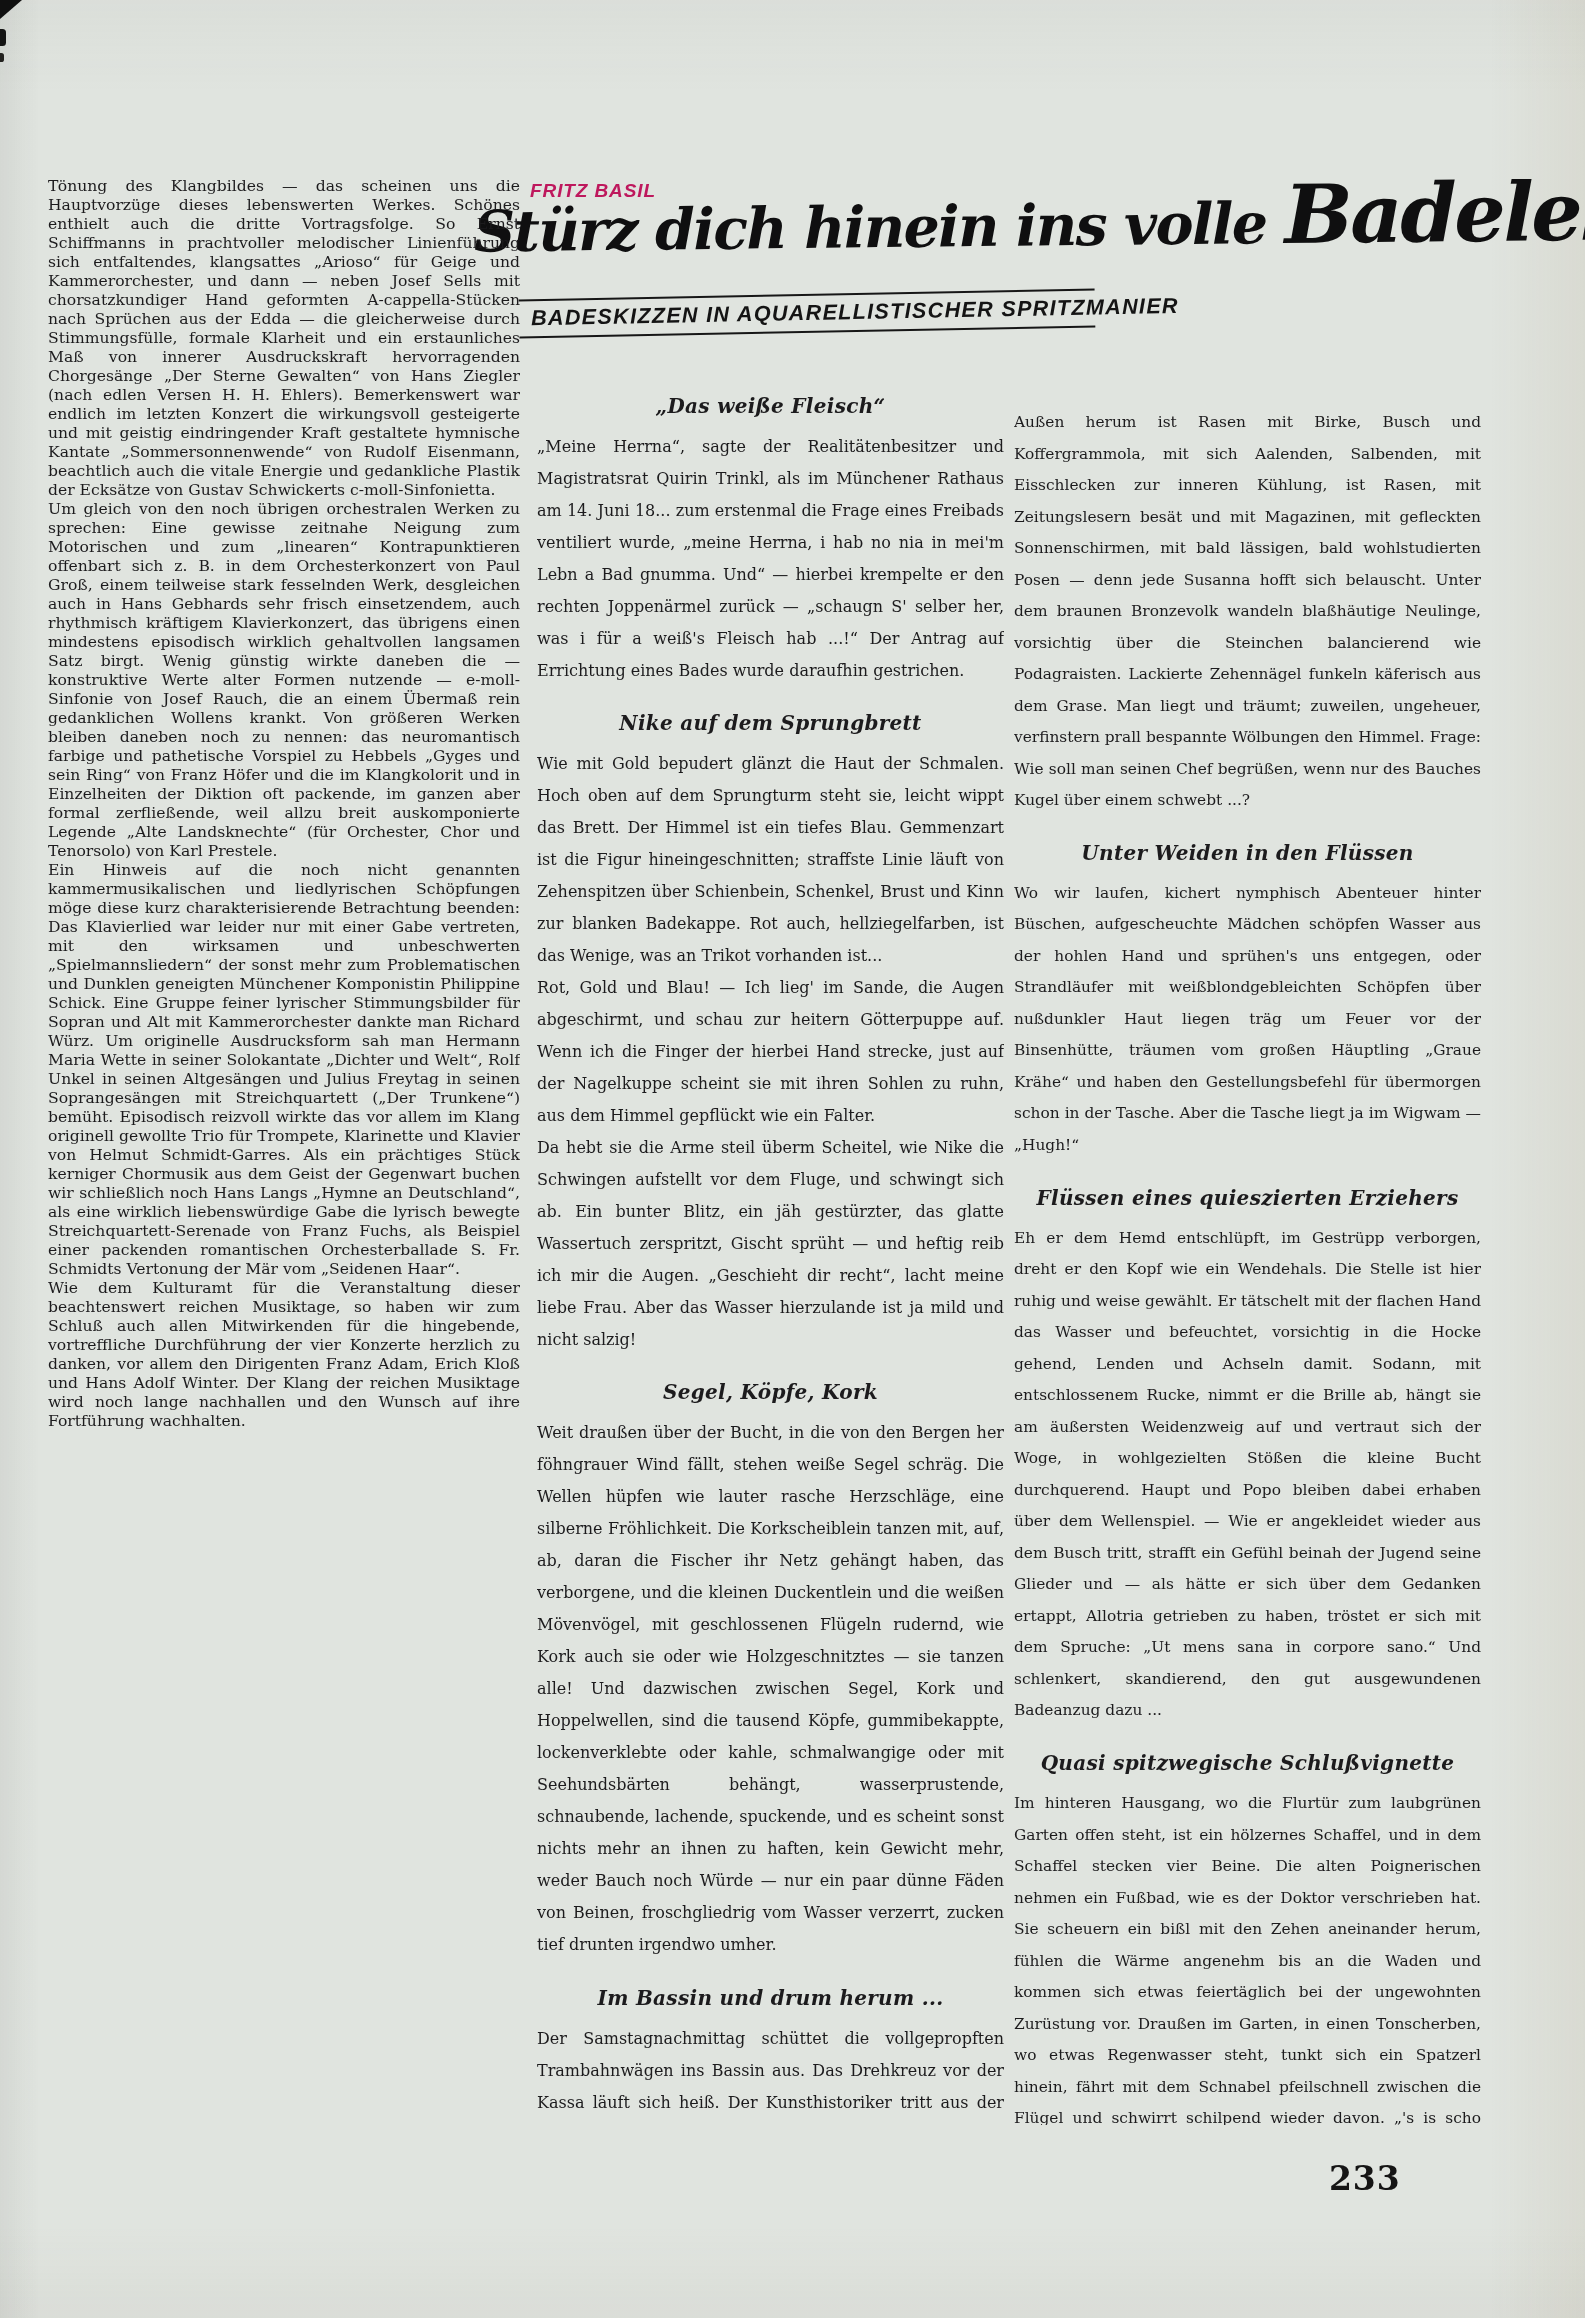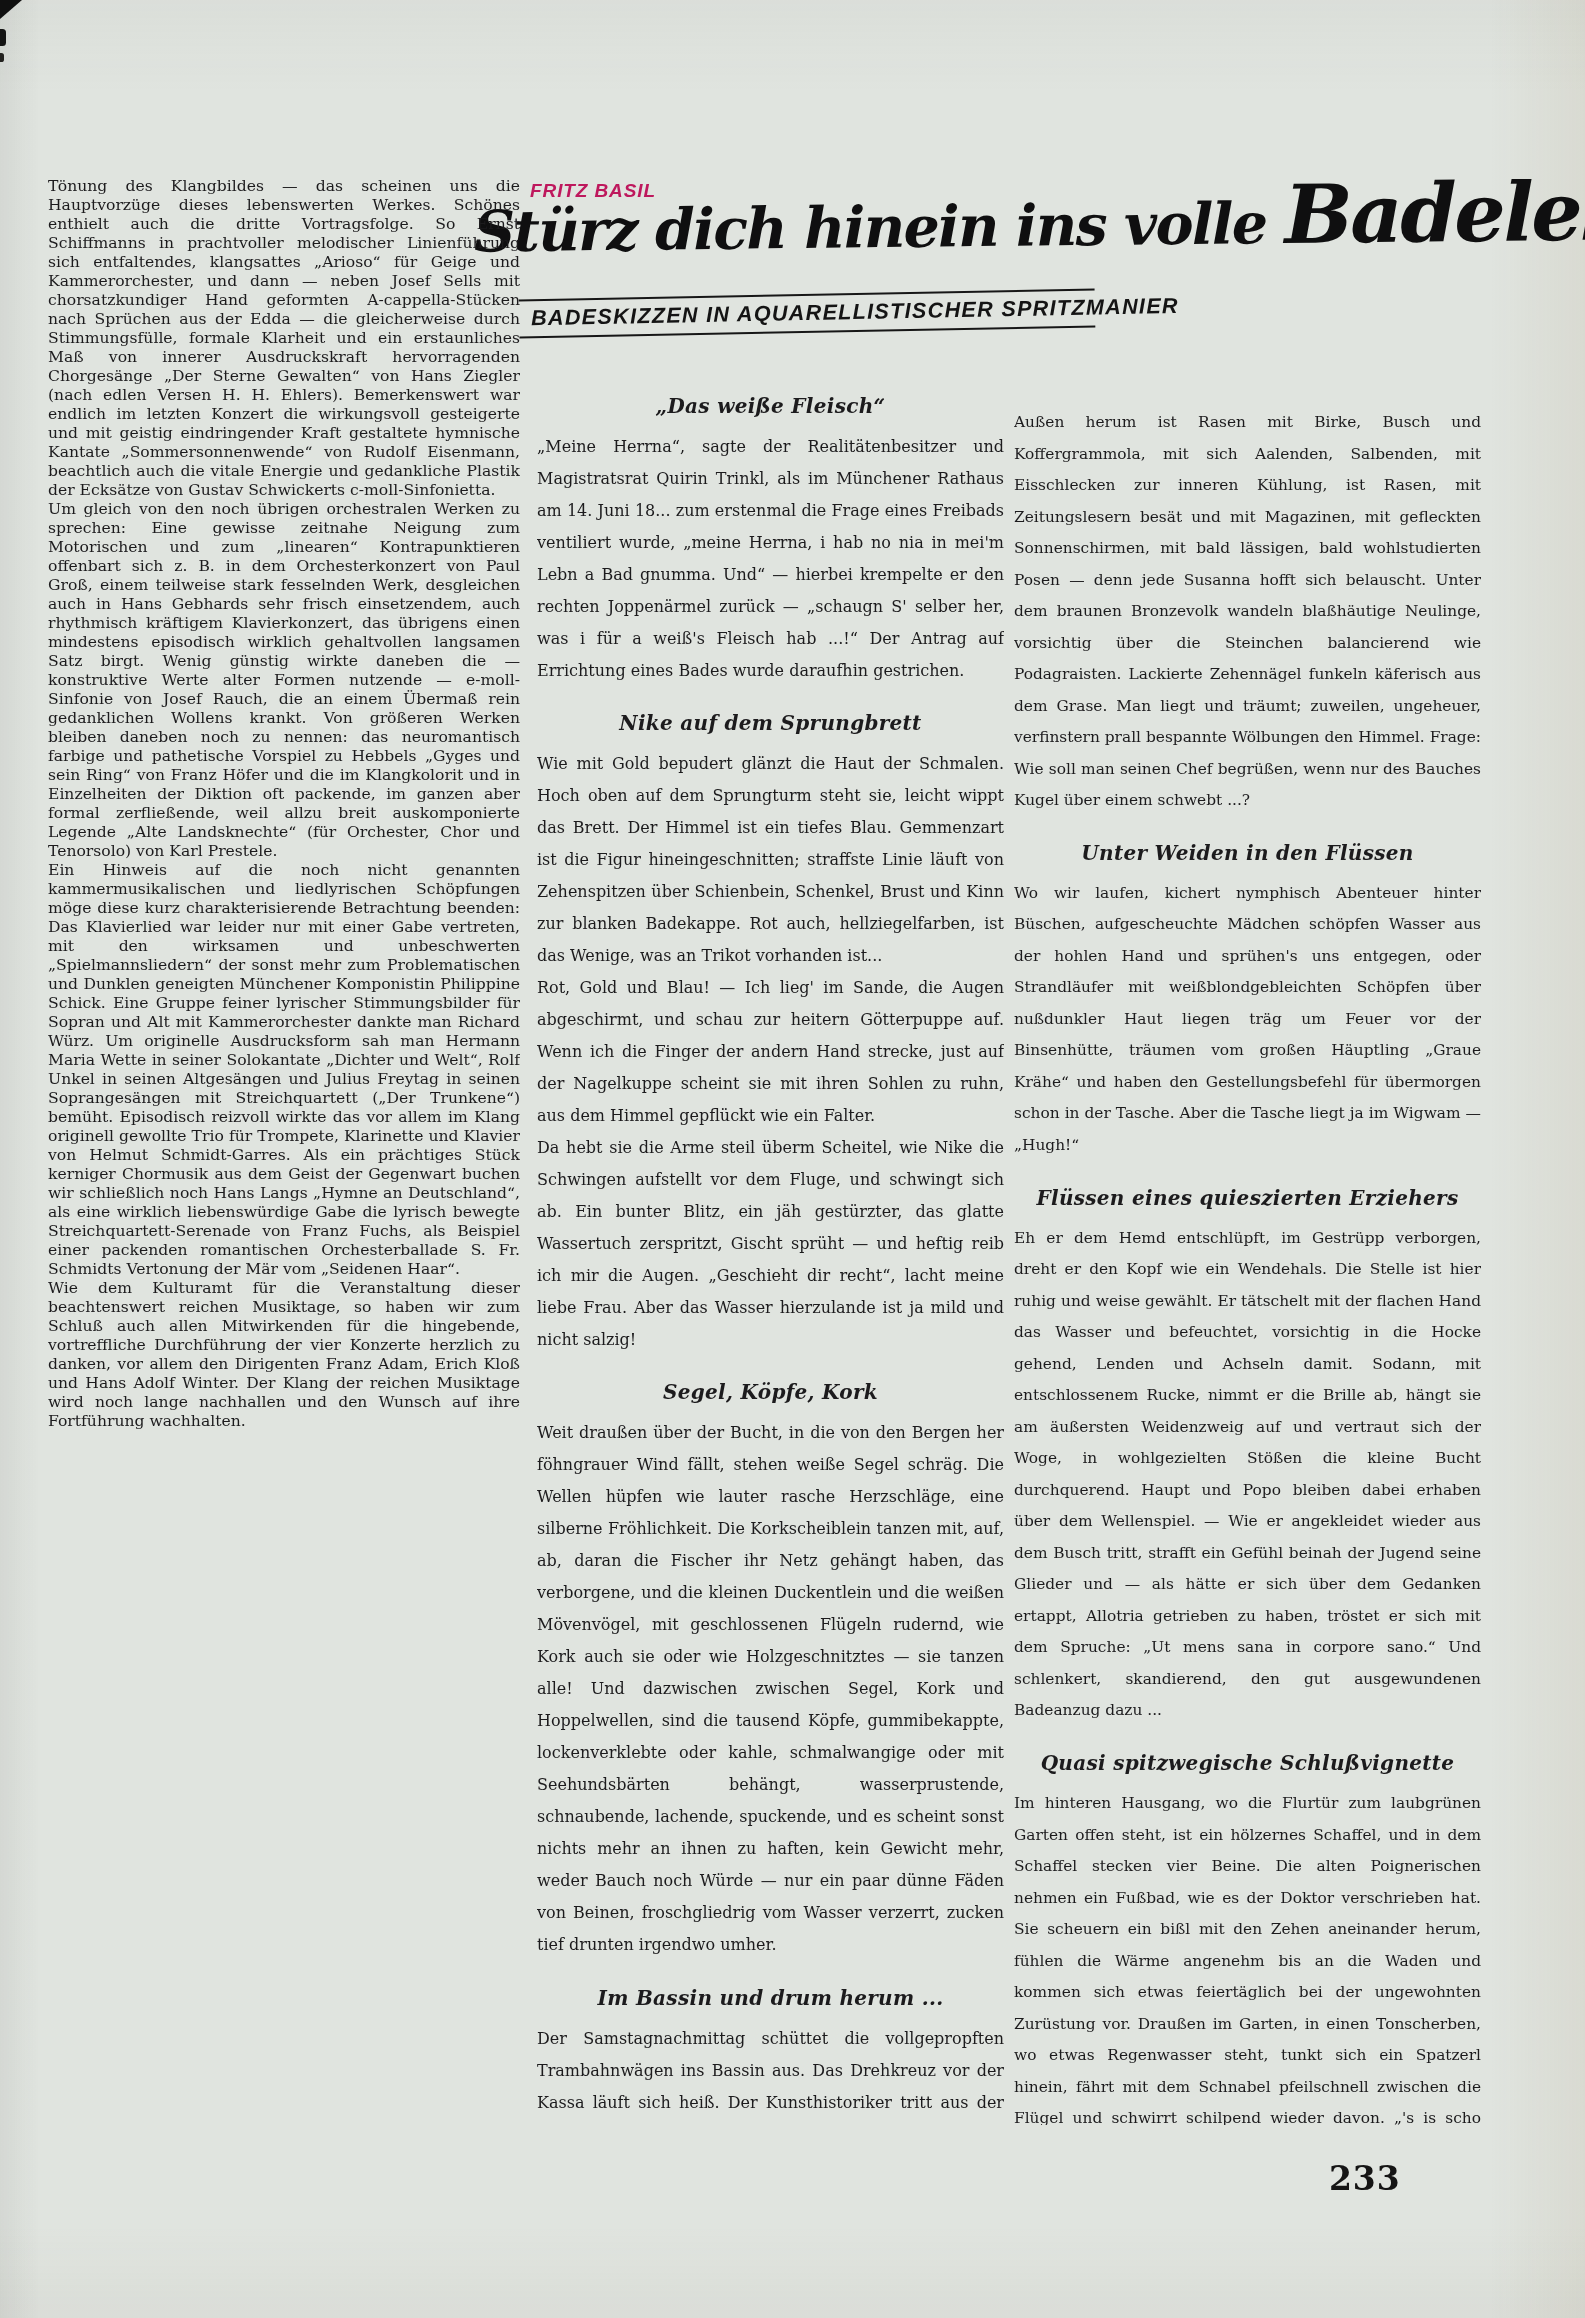--- a/index.html
+++ b/index.html
@@ -54,21 +54,21 @@
     <p class="bp">Tönung des Klangbildes — das scheinen uns die Hauptvorzüge dieses lebenswerten Werkes. Schönes enthielt auch die dritte Vortragsfolge. So Ernst Schiffmanns in prachtvoller melodischer Linienführung sich entfaltendes, klangsattes „Arioso“ für Geige und Kammerorchester, und dann — neben Josef Sells mit chorsatzkundiger Hand geformten A-cappella-Stücken nach Sprüchen aus der Edda — die gleicherweise durch Stimmungsfülle, formale Klarheit und ein erstaunliches Maß von innerer Ausdruckskraft hervorragenden Chorgesänge „Der Sterne Gewalten“ von Hans Ziegler (nach edlen Versen H. H. Ehlers). Bemerkenswert war endlich im letzten Konzert die wirkungsvoll gesteigerte und mit geistig eindringender Kraft gestaltete hymnische Kantate „Sommersonnenwende“ von Rudolf Eisenmann, beachtlich auch die vitale Energie und gedankliche Plastik der Ecksätze von Gustav Schwickerts c-moll-Sinfonietta.</p>
     <p class="bp">Um gleich von den noch übrigen orchestralen Werken zu sprechen: Eine gewisse zeitnahe Neigung zum Motorischen und zum „linearen“ Kontrapunktieren offenbart sich z. B. in dem Orchesterkonzert von Paul Groß, einem teilweise stark fesselnden Werk, desgleichen auch in Hans Gebhards sehr frisch einsetzendem, auch rhythmisch kräftigem Klavierkonzert, das übrigens einen mindestens episodisch wirklich gehaltvollen langsamen Satz birgt. Wenig günstig wirkte daneben die — konstruktive Werte alter Formen nutzende — e-moll-Sinfonie von Josef Rauch, die an einem Übermaß rein gedanklichen Wollens krankt. Von größeren Werken bleiben daneben noch zu nennen: das neuromantisch farbige und pathetische Vorspiel zu Hebbels „Gyges und sein Ring“ von Franz Höfer und die im Klangkolorit und in Einzelheiten der Diktion oft packende, im ganzen aber formal zerfließende, weil allzu breit auskomponierte Legende „Alte Landsknechte“ (für Orchester, Chor und Tenorsolo) von Karl Prestele.</p>
     <p class="bp">Ein Hinweis auf die noch nicht genannten kammermusikalischen und liedlyrischen Schöpfungen möge diese kurz charakterisierende Betrachtung beenden: Das Klavierlied war leider nur mit einer Gabe vertreten, mit den wirksamen und unbeschwerten „Spielmannsliedern“ der sonst mehr zum Problematischen und Dunklen geneigten Münchener Komponistin Philippine Schick. Eine Gruppe feiner lyrischer Stimmungsbilder für Sopran und Alt mit Kammerorchester dankte man Richard Würz. Um originelle Ausdrucksform sah man Hermann Maria Wette in seiner Solokantate „Dichter und Welt“, Rolf Unkel in seinen Altgesängen und Julius Freytag in seinen Soprangesängen mit Streichquartett („Der Trunkene“) bemüht. Episodisch reizvoll wirkte das vor allem im Klang originell gewollte Trio für Trompete, Klarinette und Klavier von Helmut Schmidt-Garres. Als ein prächtiges Stück kerniger Chormusik aus dem Geist der Gegenwart buchen wir schließlich noch Hans Langs „Hymne an Deutschland“, als eine wirklich liebenswürdige Gabe die lyrisch bewegte Streichquartett-Serenade von Franz Fuchs, als Beispiel einer packenden romantischen Orchesterballade S. Fr. Schmidts Vertonung der Mär vom „Seidenen Haar“.</p>
     <p class="bp">Wie dem Kulturamt für die Veranstaltung dieser beachtenswert reichen Musiktage, so haben wir zum Schluß auch allen Mitwirkenden für die hingebende, vortreffliche Durchführung der vier Konzerte herzlich zu danken, vor allem den Dirigenten Franz Adam, Erich Kloß und Hans Adolf Winter. Der Klang der reichen Musiktage wird noch lange nachhallen und den Wunsch auf ihre Fortführung wachhalten.</p>
   </div>
 <div class="abs col col-mid">
     <h3 class="bh">„Das weiße Fleisch“</h3>
     <p class="bp">„Meine Herrna“, sagte der Realitätenbesitzer und Magistratsrat Quirin Trinkl, als im Münchener Rathaus am 14. Juni 18... zum erstenmal die Frage eines Freibads ventiliert wurde, „meine Herrna, i hab no nia in mei'm Lebn a Bad gnumma. Und“ — hierbei krempelte er den rechten Joppenärmel zurück — „schaugn S' selber her, was i für a weiß's Fleisch hab ...!“ Der Antrag auf Errichtung eines Bades wurde daraufhin gestrichen.</p>
     <h3 class="bh">Nike auf dem Sprungbrett</h3>
     <p class="bp">Wie mit Gold bepudert glänzt die Haut der Schmalen. Hoch oben auf dem Sprungturm steht sie, leicht wippt das Brett. Der Himmel ist ein tiefes Blau. Gemmenzart ist die Figur hineingeschnitten; straffste Linie läuft von Zehenspitzen über Schienbein, Schenkel, Brust und Kinn zur blanken Badekappe. Rot auch, hellziegelfarben, ist das Wenige, was an Trikot vorhanden ist...</p>
-    <p class="bp">Rot, Gold und Blau! — Ich lieg' im Sande, die Augen abgeschirmt, und schau zur heitern Götterpuppe auf. Wenn ich die Finger der andern Hand strecke, just auf der Nagelkuppe scheint sie mit ihren Sohlen zu ruhn, aus dem Himmel gepflückt wie ein Falter.</p>
+    <p class="bp">Rot, Gold und Blau! — Ich lieg' im Sande, die Augen abgeschirmt, und schau zur heitern Götterpuppe auf. Wenn ich die Finger der hierbei Hand strecke, just auf der Nagelkuppe scheint sie mit ihren Sohlen zu ruhn, aus dem Himmel gepflückt wie ein Falter.</p>
     <p class="bp">Da hebt sie die Arme steil überm Scheitel, wie Nike die Schwingen aufstellt vor dem Fluge, und schwingt sich ab. Ein bunter Blitz, ein jäh gestürzter, das glatte Wassertuch zerspritzt, Gischt sprüht — und heftig reib ich mir die Augen. „Geschieht dir recht“, lacht meine liebe Frau. Aber das Wasser hierzulande ist ja mild und nicht salzig!</p>
     <h3 class="bh">Segel, Köpfe, Kork</h3>
     <p class="bp">Weit draußen über der Bucht, in die von den Bergen her föhngrauer Wind fällt, stehen weiße Segel schräg. Die Wellen hüpfen wie lauter rasche Herzschläge, eine silberne Fröhlichkeit. Die Korkscheiblein tanzen mit, auf, ab, daran die Fischer ihr Netz gehängt haben, das verborgene, und die kleinen Duckentlein und die weißen Mövenvögel, mit geschlossenen Flügeln rudernd, wie Kork auch sie oder wie Holzgeschnitztes — sie tanzen alle! Und dazwischen zwischen Segel, Kork und Hoppelwellen, sind die tausend Köpfe, gummibekappte, lockenverklebte oder kahle, schmalwangige oder mit Seehundsbärten behängt, wasserprustende, schnaubende, lachende, spuckende, und es scheint sonst nichts mehr an ihnen zu haften, kein Gewicht mehr, weder Bauch noch Würde — nur ein paar dünne Fäden von Beinen, froschgliedrig vom Wasser verzerrt, zucken tief drunten irgendwo umher.</p>
     <h3 class="bh">Im Bassin und drum herum ...</h3>
     <p class="bp">Der Samstagnachmittag schüttet die vollgepropften Trambahnwägen ins Bassin aus. Das Drehkreuz vor der Kassa läuft sich heiß. Der Kunsthistoriker tritt aus der Kabine, und während er die große Zehe auf der Stufe mit dem Wasser spielen läßt, hat er Visionen von Rubens. Ein „Höllensturz“ verknäulter Leiber planscht und zappelt im Becken. Wem gehören die kraulenden Arme, die Raddampferfersen des Rückenschwumms, zu welchem Gehundel, an Schwimmbüchsen hängend, gehören die</p>
   </div>
 <div class="abs col col-right">
     <p class="bp">Außen herum ist Rasen mit Birke, Busch und Koffergrammola, mit sich Aalenden, Salbenden, mit Eisschlecken zur inneren Kühlung, ist Rasen, mit Zeitungslesern besät und mit Magazinen, mit gefleckten Sonnenschirmen, mit bald lässigen, bald wohlstudierten Posen — denn jede Susanna hofft sich belauscht. Unter dem braunen Bronzevolk wandeln blaßhäutige Neulinge, vorsichtig über die Steinchen balancierend wie Podagraisten. Lackierte Zehennägel funkeln käferisch aus dem Grase. Man liegt und träumt; zuweilen, ungeheuer, verfinstern prall bespannte Wölbungen den Himmel. Frage: Wie soll man seinen Chef begrüßen, wenn nur des Bauches Kugel über einem schwebt ...?</p>
     <h3 class="bh">Unter Weiden in den Flüssen</h3>
     <p class="bp">Wo wir laufen, kichert nymphisch Abenteuer hinter Büschen, aufgescheuchte Mädchen schöpfen Wasser aus der hohlen Hand und sprühen's uns entgegen, oder Strandläufer mit weißblondgebleichten Schöpfen über nußdunkler Haut liegen träg um Feuer vor der Binsenhütte, träumen vom großen Häuptling „Graue Krähe“ und haben den Gestellungsbefehl für übermorgen schon in der Tasche. Aber die Tasche liegt ja im Wigwam — „Hugh!“</p>

